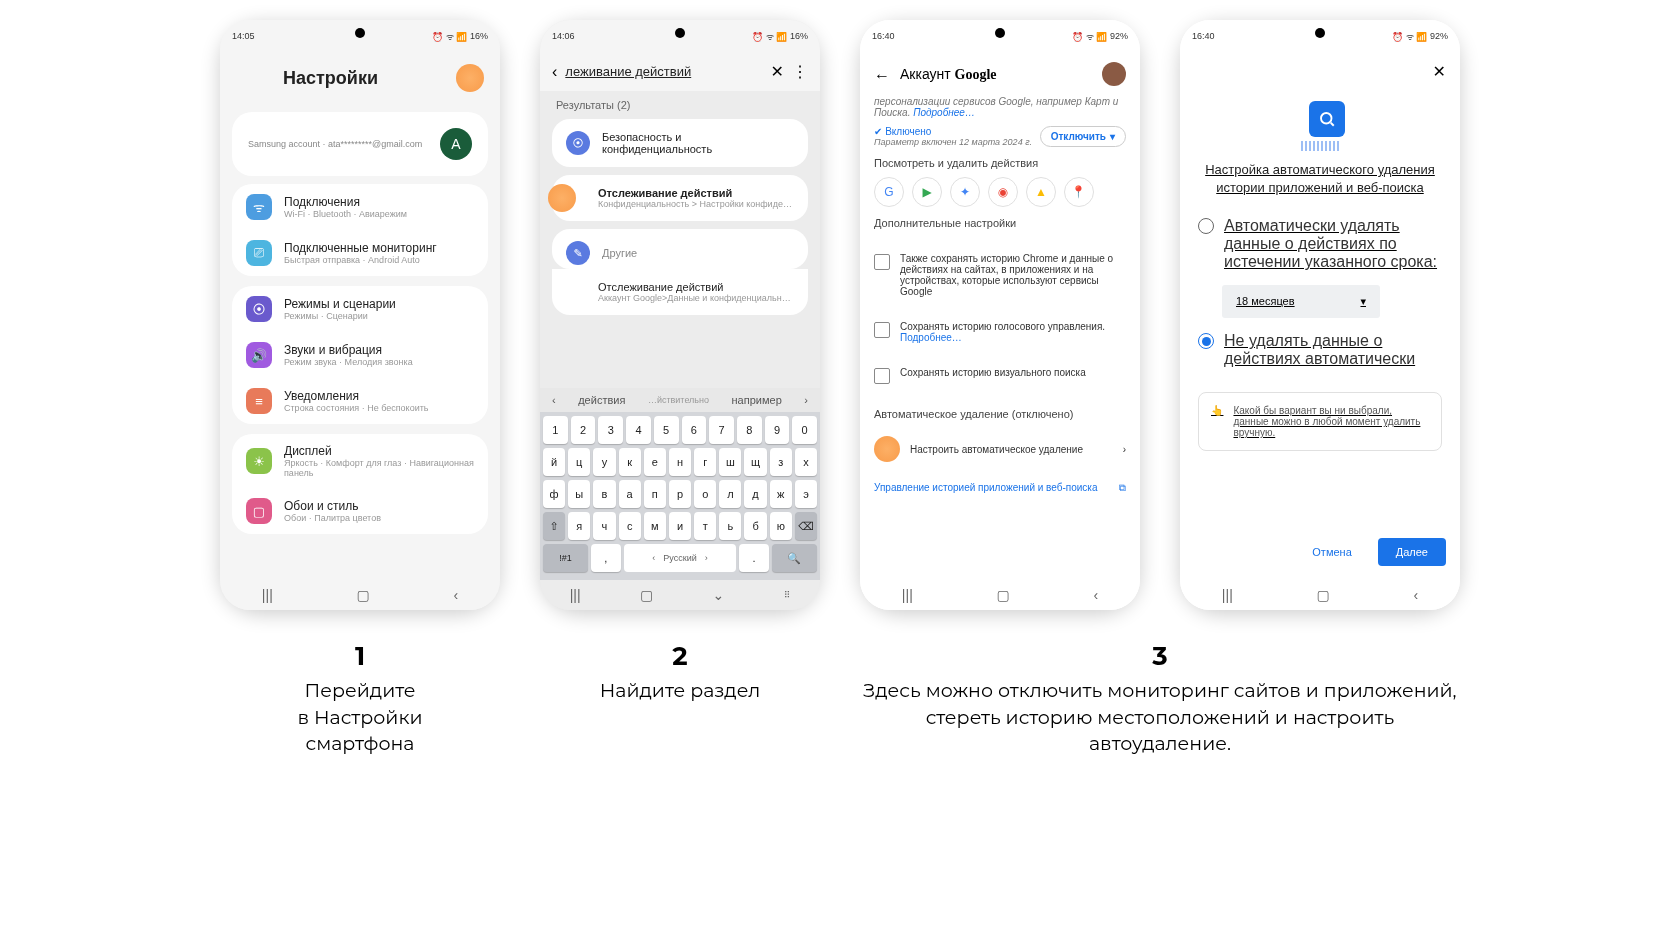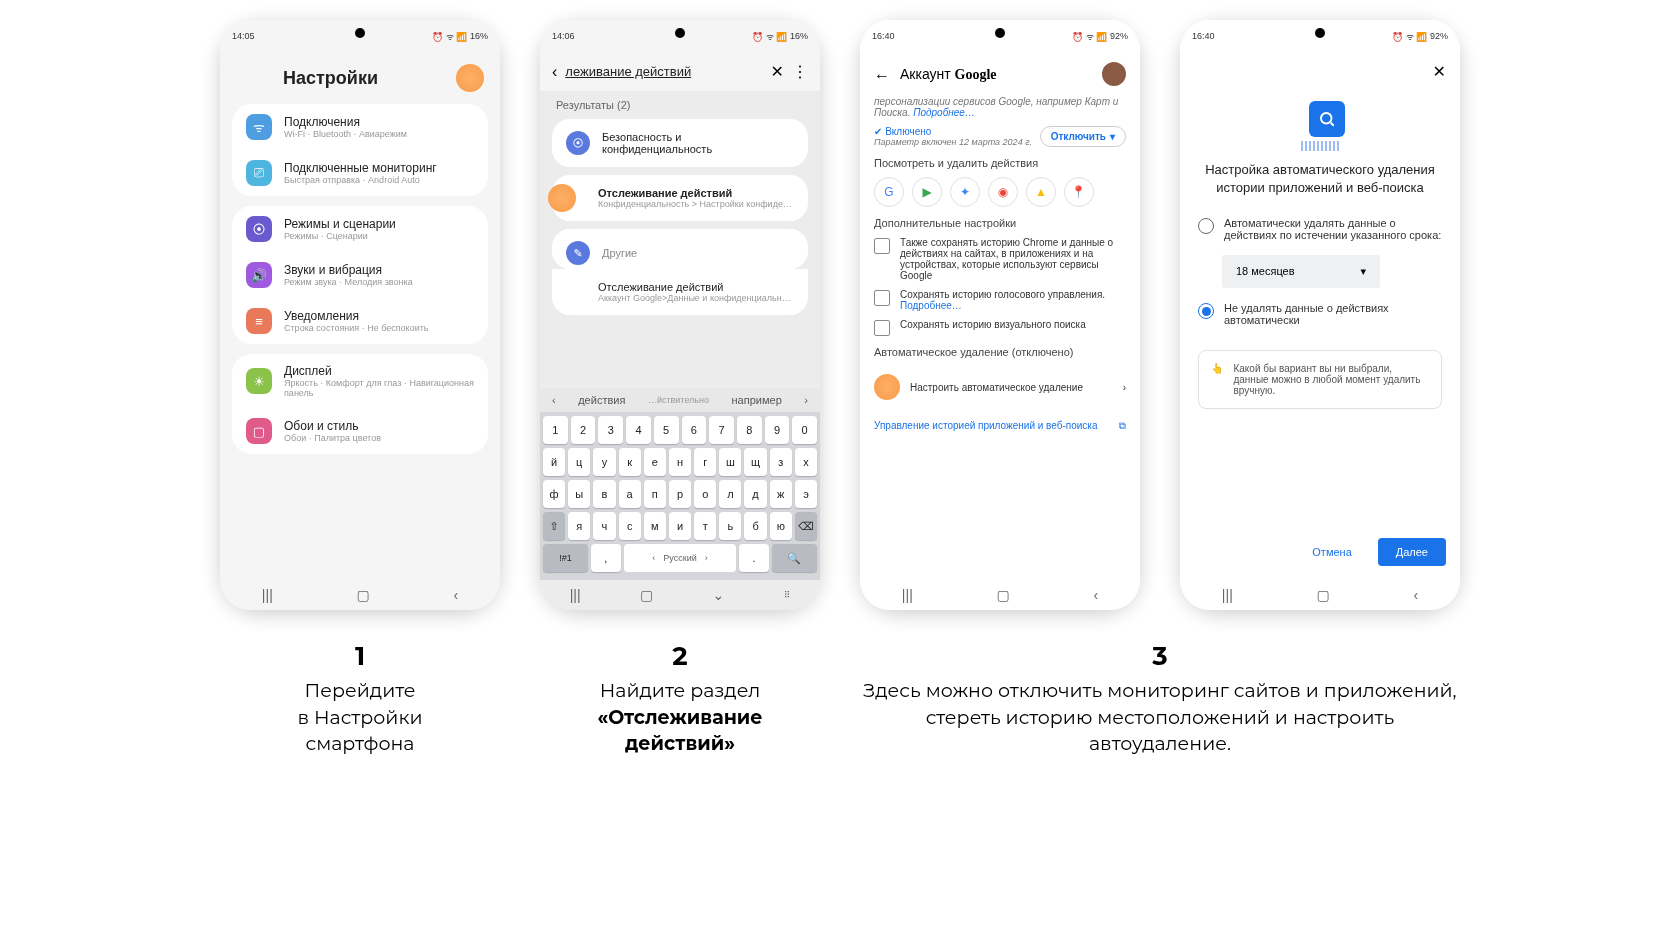--- a/index.html
+++ b/index.html
@@ -177,49 +177,49 @@
 .p3-btn-outline {
   border: 1px solid #ccc; border-radius: 14px; padding: 4px 10px;
   font-size: 10px; color: #1a73e8; display: flex; align-items: center; gap: 4px; font-weight: bold;
 }
 .p3-section-title { font-size: 11px; font-weight: 500; margin: 10px 0 6px; color: #444; }
 .p3-icons-row { display: flex; gap: 8px; margin: 8px 0; }
 .p3-app-icon {
   width: 28px; height: 28px; border-radius: 50%; border: 1px solid #e0e0e0;
   display: flex; align-items: center; justify-content: center; font-size: 12px;
 }
-.p3-check-row { display: flex; align-items: flex-start; gap: 10px; margin: 8px 0; }
+.p3-check-row { display: flex; align-items: flex-start; gap: 10px; margin: 24px 0; }
 .p3-checkbox { width: 14px; height: 14px; border: 1.5px solid #888; border-radius: 2px; flex-shrink: 0; margin-top: 1px; }
 .p3-auto-row {
   display: flex; align-items: center; gap: 10px; padding: 10px 0;
   position: relative;
 }
 .p3-footer-link {
   padding: 10px 0; display: flex; justify-content: space-between;
   color: #1a73e8; font-size: 10px;
 }
 
 
 .p4-header { display: flex; justify-content: flex-end; padding: 10px 14px; }
-.p4-content { flex: 1; padding: 0 18px; background: #fff; }
+.p4-content { flex: 1; padding: 0 18px; background: #fff; text-decoration: underline; }
 .p4-icon-top {
   width: 50px; height: 50px; margin: 10px auto;
   position: relative;
 }
 .p4-clock {
   width: 36px; height: 36px; background: #1a73e8; border-radius: 6px;
   position: absolute; top: 0; right: 0;
   display: flex; align-items: center; justify-content: center;
 }
 .p4-shred {
   position: absolute; bottom: 0; left: 6px; right: 6px; height: 10px;
   background: repeating-linear-gradient(90deg, #9dbef5 0 2px, transparent 2px 4px);
 }
 .p4-title { text-align: center; font-size: 13px; color: #222; margin: 10px 0 20px; line-height: 1.4; }
-.p4-radio-row { display: flex; align-items: flex-start; gap: 10px; margin: 14px 0; font-size: 11px; color: #333; }
+.p4-radio-row { display: flex; align-items: flex-start; gap: 10px; margin: 14px 0; font-size: 16px; color: #333; }
 .p4-radio {
   width: 14px; height: 14px; border: 1.5px solid #666; border-radius: 50%;
   flex-shrink: 0; margin-top: 1px; position: relative;
 }
 .p4-radio.checked { border-color: #1a73e8; }
 .p4-radio.checked::after {
   content: ''; position: absolute; inset: 2.5px; background: #1a73e8; border-radius: 50%;
 }
 .p4-select {
   margin-left: 24px; background: #eef0f2; padding: 10px 14px;
@@ -258,20 +258,24 @@
       <div class="status-bar">
         <span>14:05</span>
         <span class="status-right">
             <span>⏰ ᯤ 📶</span> 
             <span>16%</span>
           </span>
       </div>
       <div class="p1-header">
         <div class="p1-title">Настройки</div>
         <div class="p1-dot-orange"></div>
+      </div>
+      <div class="p1-account">
+        <div class="p1-account-text">Samsung account · ata*********@gmail.com</div>
+        <div class="p1-avatar">A</div>
       </div>
       <div class="p1-list">
         <div class="p1-group">
           <div class="p1-item">
             <div class="p1-icon" style="background:#4d9de0">ᯤ</div>
             <div class="p1-item-text">
                 <div class="p1-item-title">Подключения</div>
                 <div class="p1-item-sub">Wi-Fi · Bluetooth · Авиарежим</div>
               </div>
           </div>
@@ -578,20 +582,19 @@
     <div class="cap-text">
       <span>Перейдите</span><br>
       <span>в Настройки</span><br>
       <span>смартфона</span>
     </div>
   </div>
   <div class="caption c2">
     <div class="cap-num">2</div>
     <div class="cap-text">
       <span>Найдите раздел</span><br>
-      <b>«Отслеживание действий»</b>
     </div>
   </div>
   <div class="caption c3">
     <div class="cap-num">3</div>
     <div class="cap-text">Здесь можно отключить мониторинг сайтов и приложений, стереть историю местоположений и настроить автоудаление.</div>
   </div>
 </div>
 
 </body></html>

